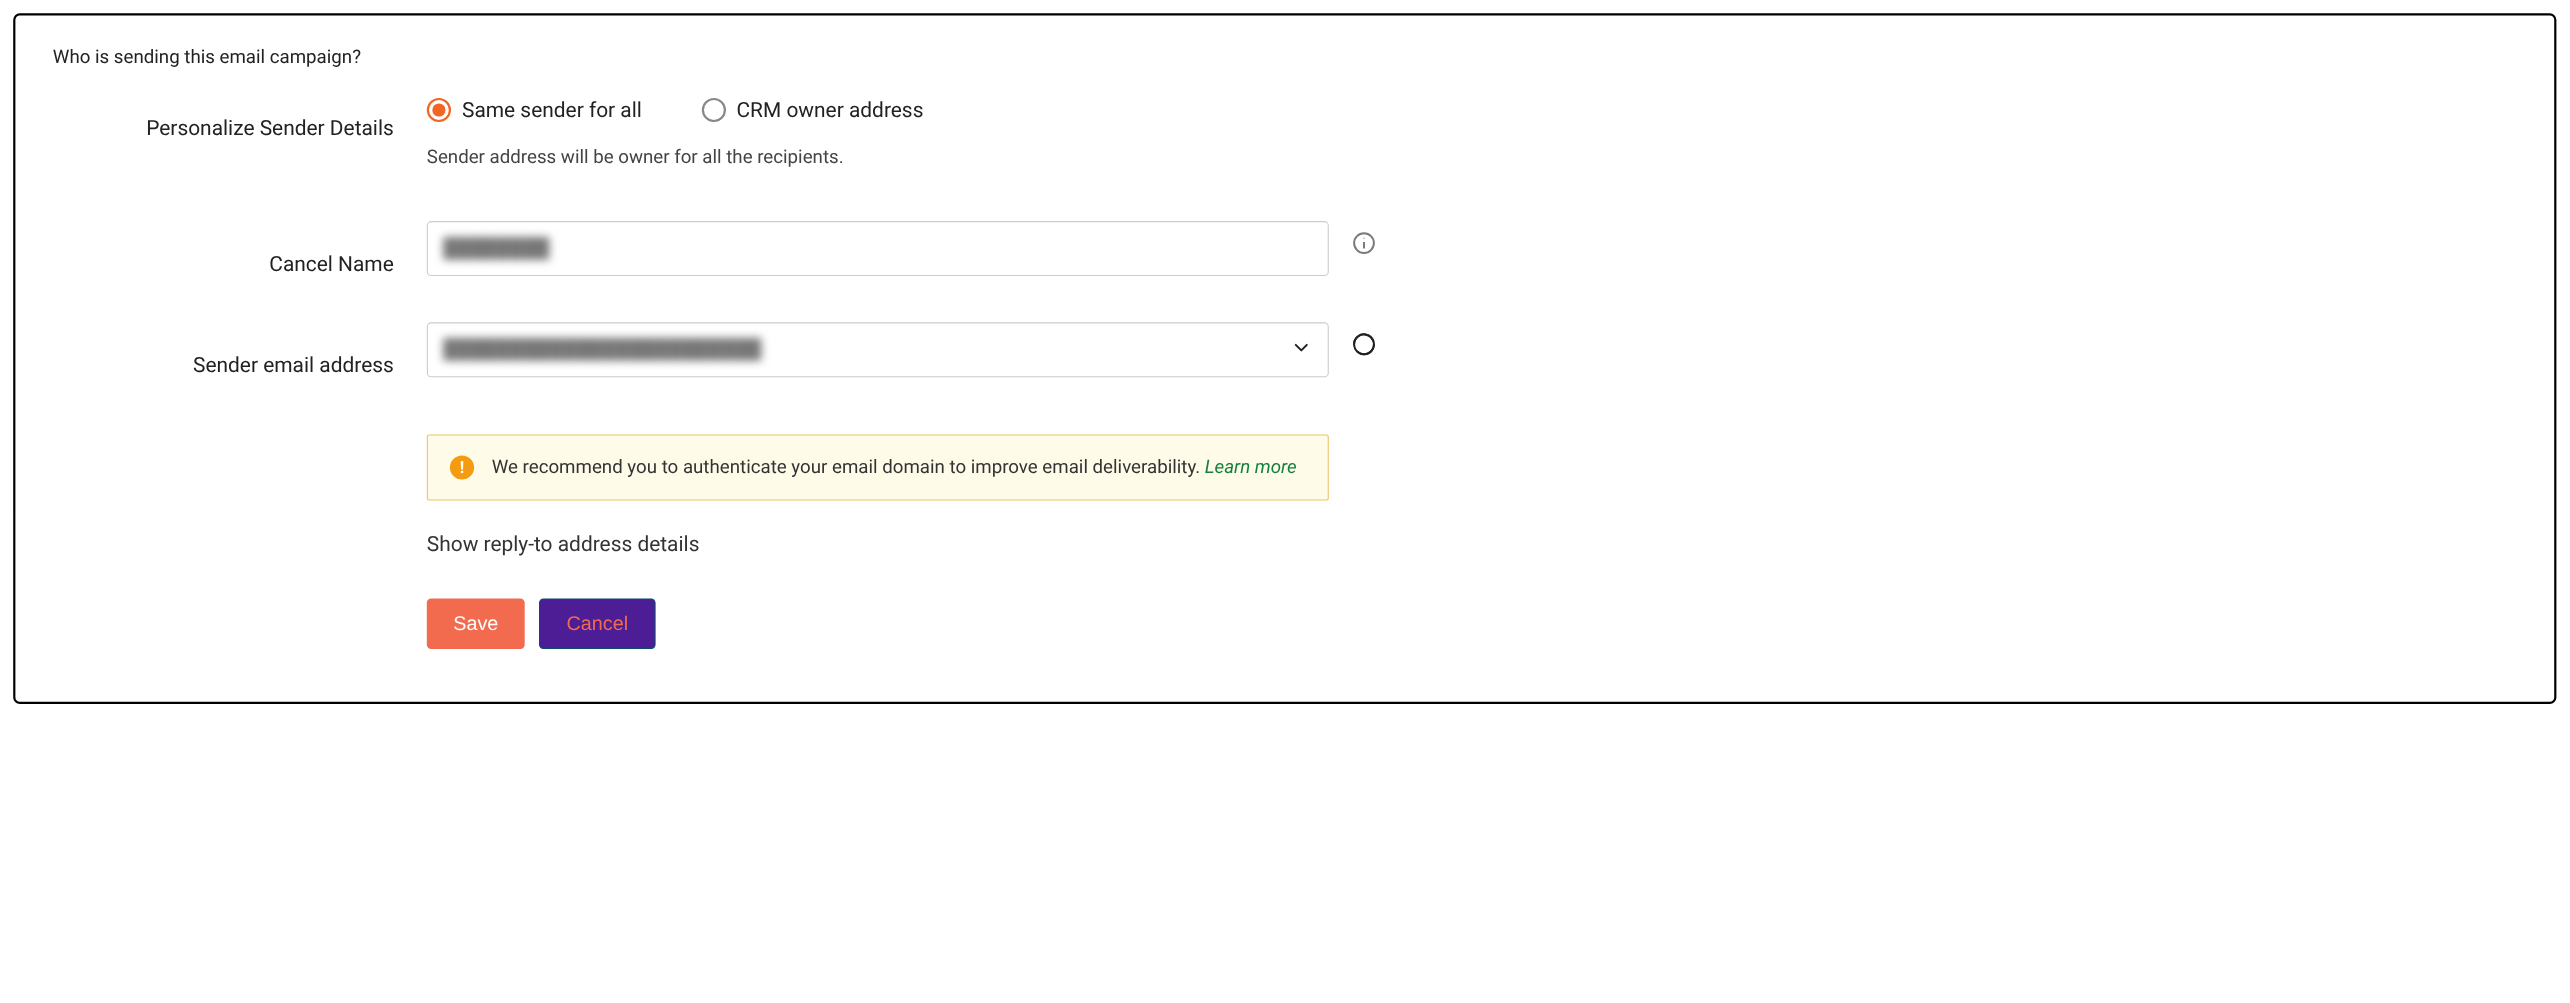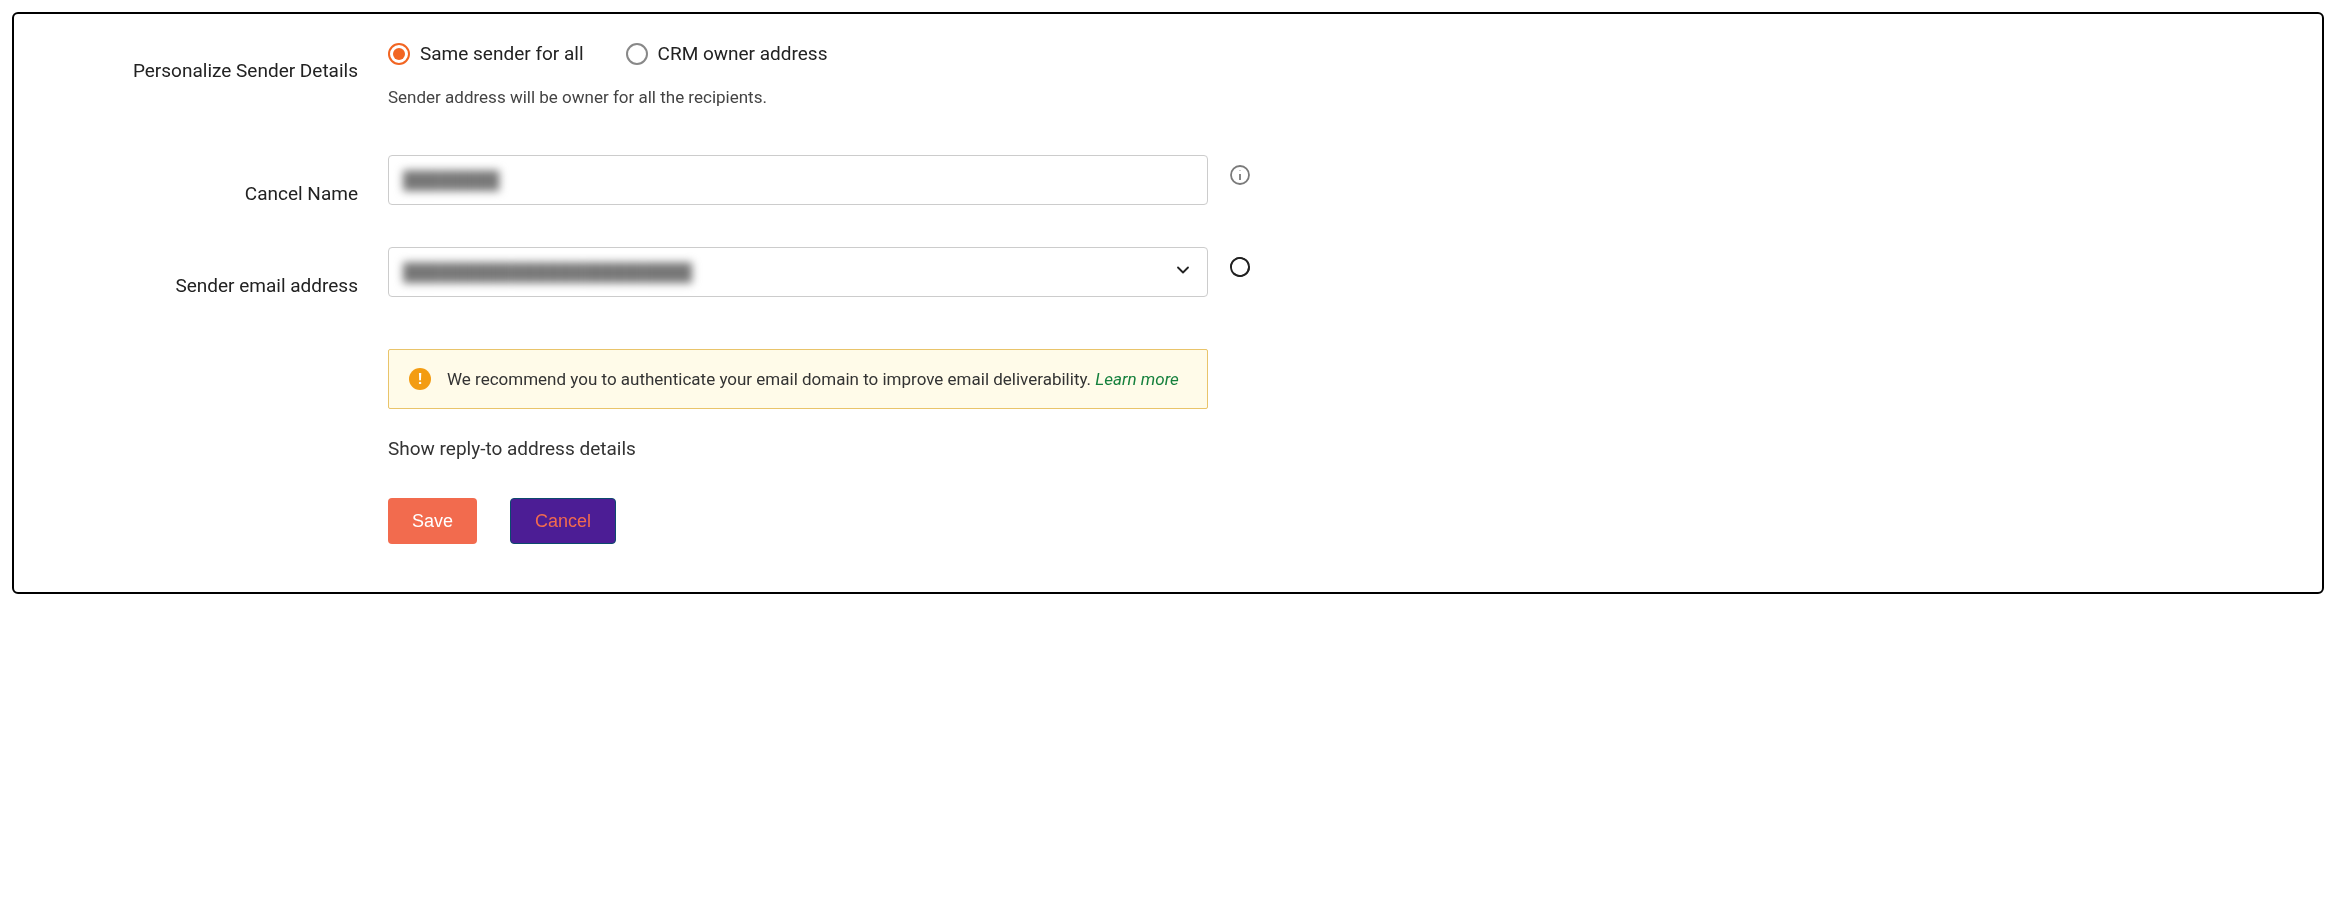--- a/index.html
+++ b/index.html
@@ -47,21 +47,21 @@
   .field-col {
     flex: 0 0 820px;
     max-width: 820px;
   }
   .extra-col {
     padding-left: 20px;
     padding-top: 8px;
     flex-shrink: 0;
   }
   
-  .radio-group { display:flex; gap:42px; align-items:center; font-size:19px; color:#222; }
+  .radio-group { display:flex; gap:54px; align-items:center; font-size:19px; color:#222; }
   .radio {
     display:flex; align-items:center; gap:10px; cursor:pointer;
   }
   .radio .circle {
     width:22px; height:22px; border-radius:50%; border:2px solid #888;
     display:flex; align-items:center; justify-content:center;
   }
   .radio.selected .circle { border-color:#f26522; }
   .radio.selected .dot {
     width:12px; height:12px; border-radius:50%; background:#f26522;
@@ -103,33 +103,34 @@
     display:flex; align-items:center; justify-content:center; font-weight:700; font-size:15px;
     flex-shrink:0;
   }
   .alert a { color:#15803d; text-decoration:none;font-style:italic; }
   
   .link-underline {
     font-size:19px; color:#333; cursor:pointer;
     display:inline-block;
   }
   
-  .btn-row { display:flex; gap:33px; }
+  .btn-row { display:flex; gap:13px; }
   .btn {
     height:46px; padding:0 24px; font-size:18px; border-radius:4px; cursor:pointer;
     display:flex; align-items:center; justify-content:center;
   }
   .btn-primary { background:#f26b4e; color:#fff; border:none; }
   .btn-secondary { background:#4c1d95; color:#f26b4e; border:1px solid #0c4a6e; }
 </style>
 </head>
 <body>
 
 <div class="panel">
 
+  <div class="section-sub">Who is sending this email campaign?</div>
 
   <div class="row">
     <div class="label-col">Personalize Sender Details</div>
     <div class="field-col">
       <div class="radio-group">
         <div class="radio selected">
           <span class="circle">
               <span class="dot"></span>
             </span>
           <span>Same sender for all</span>

